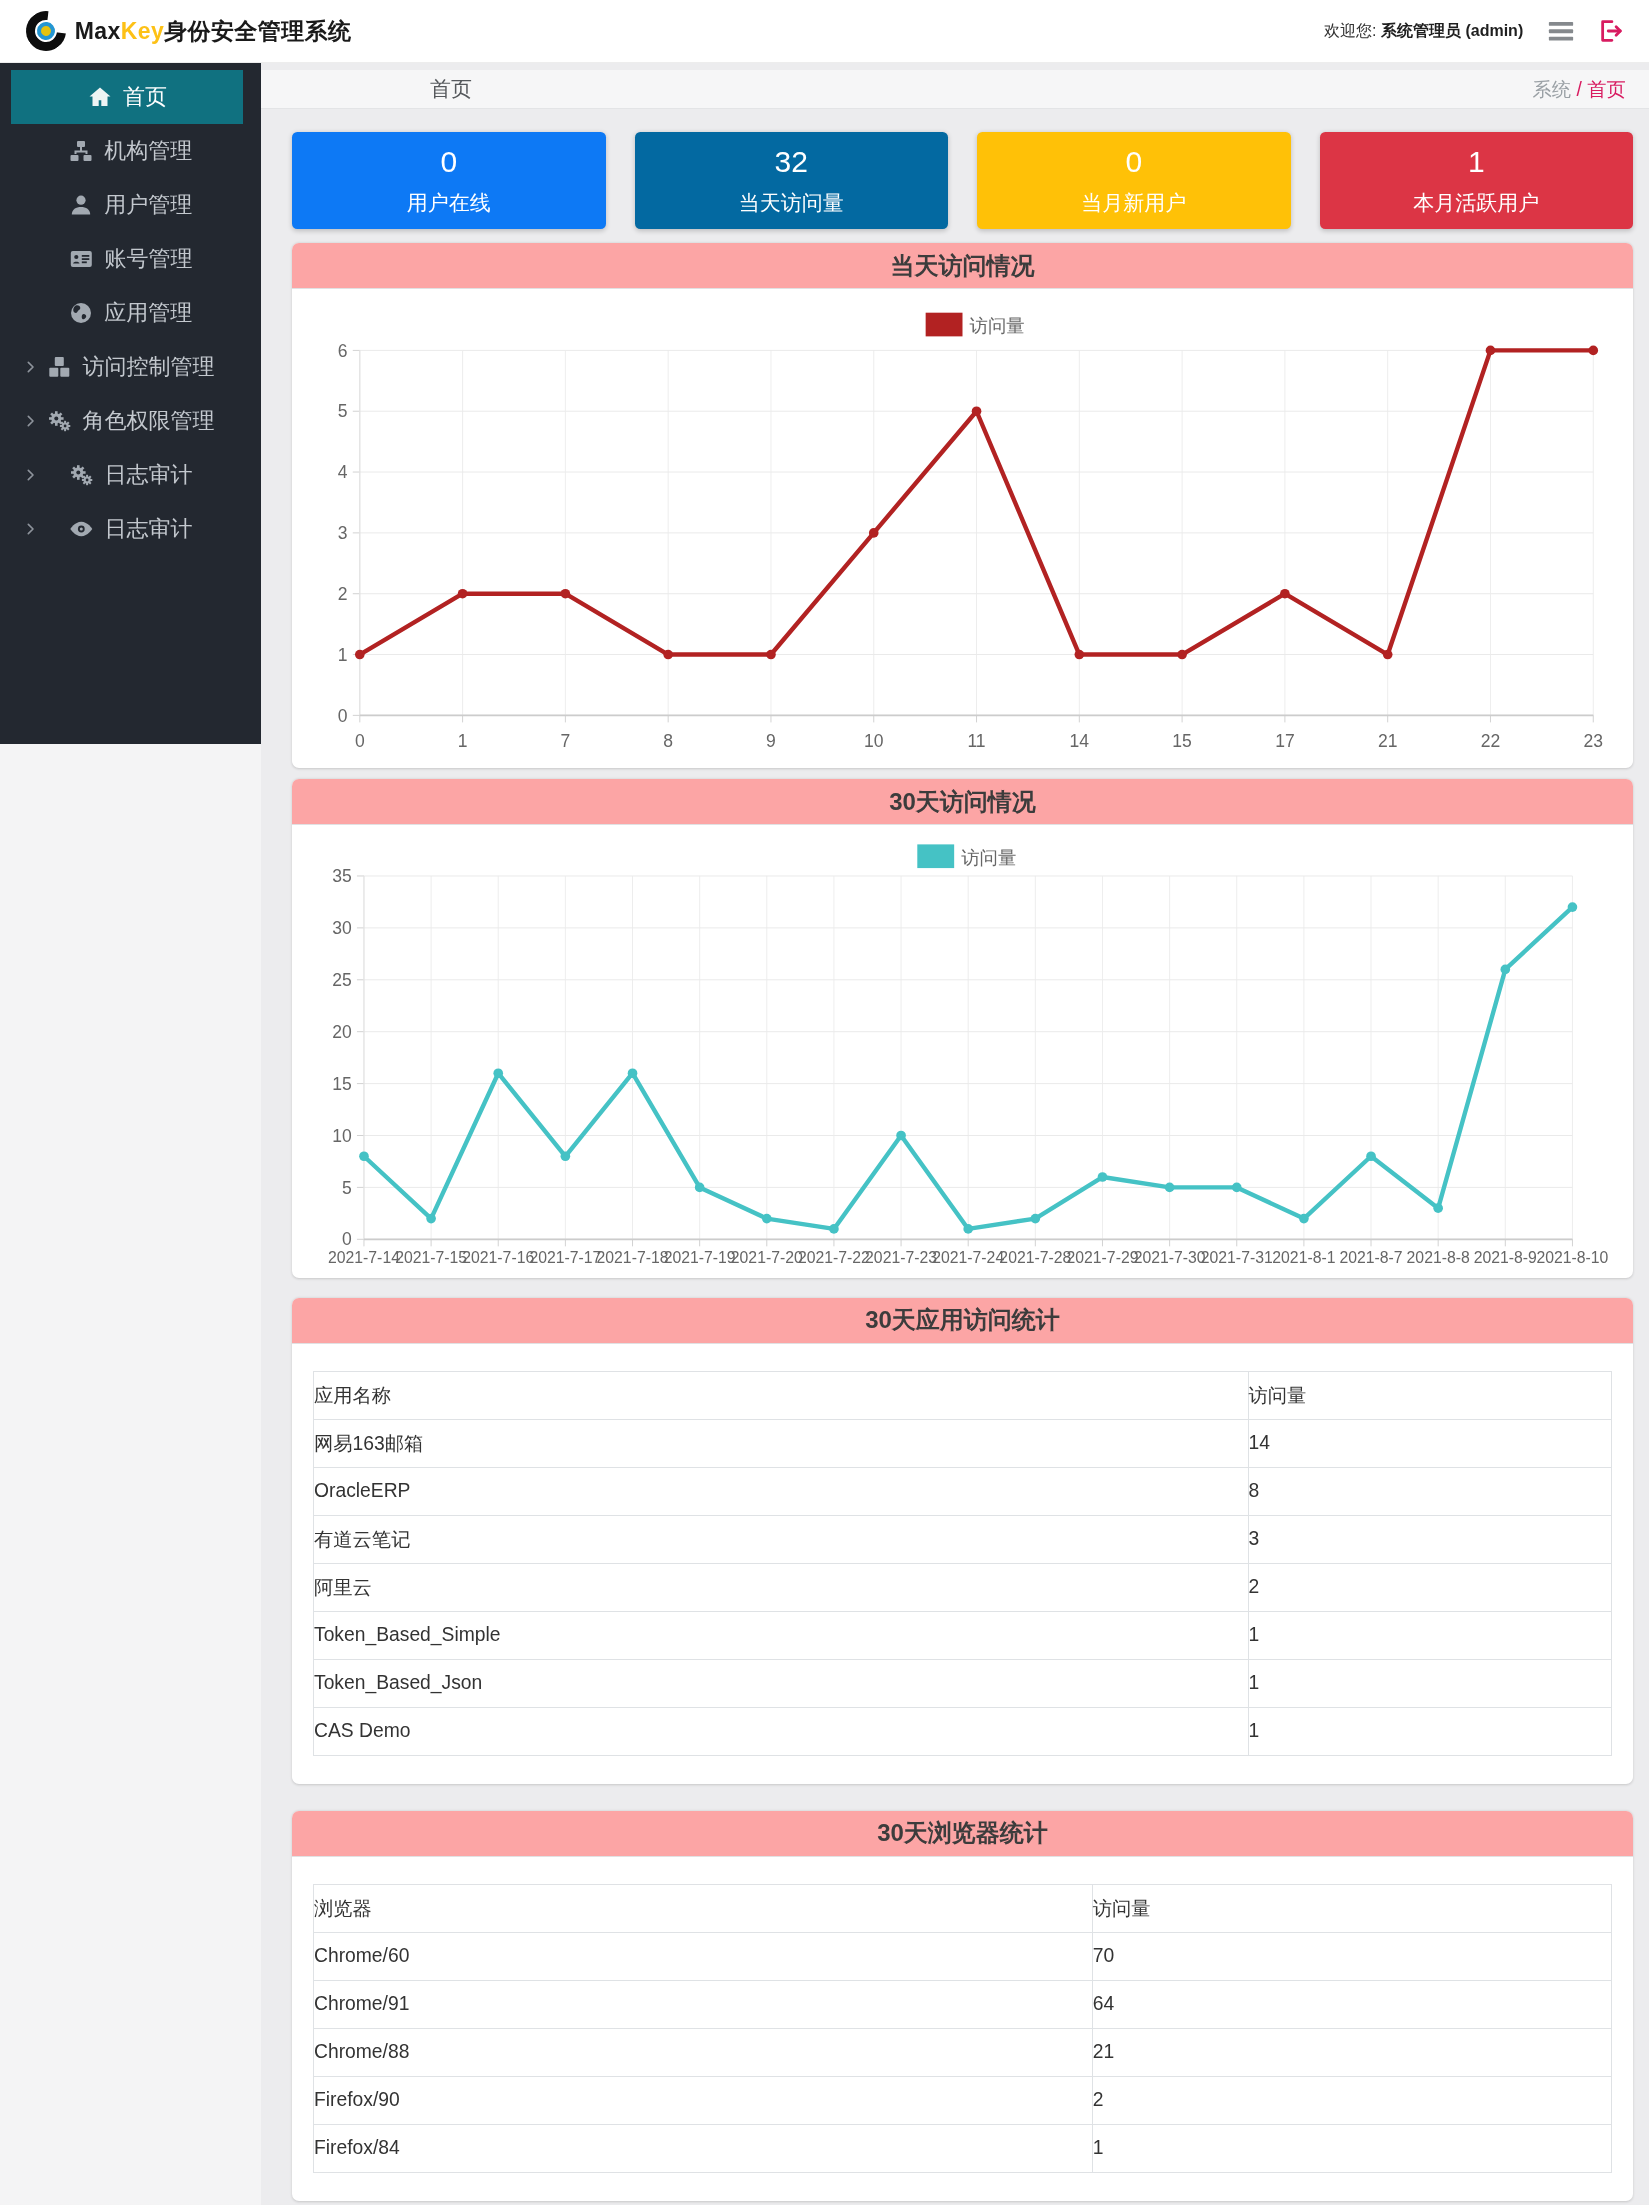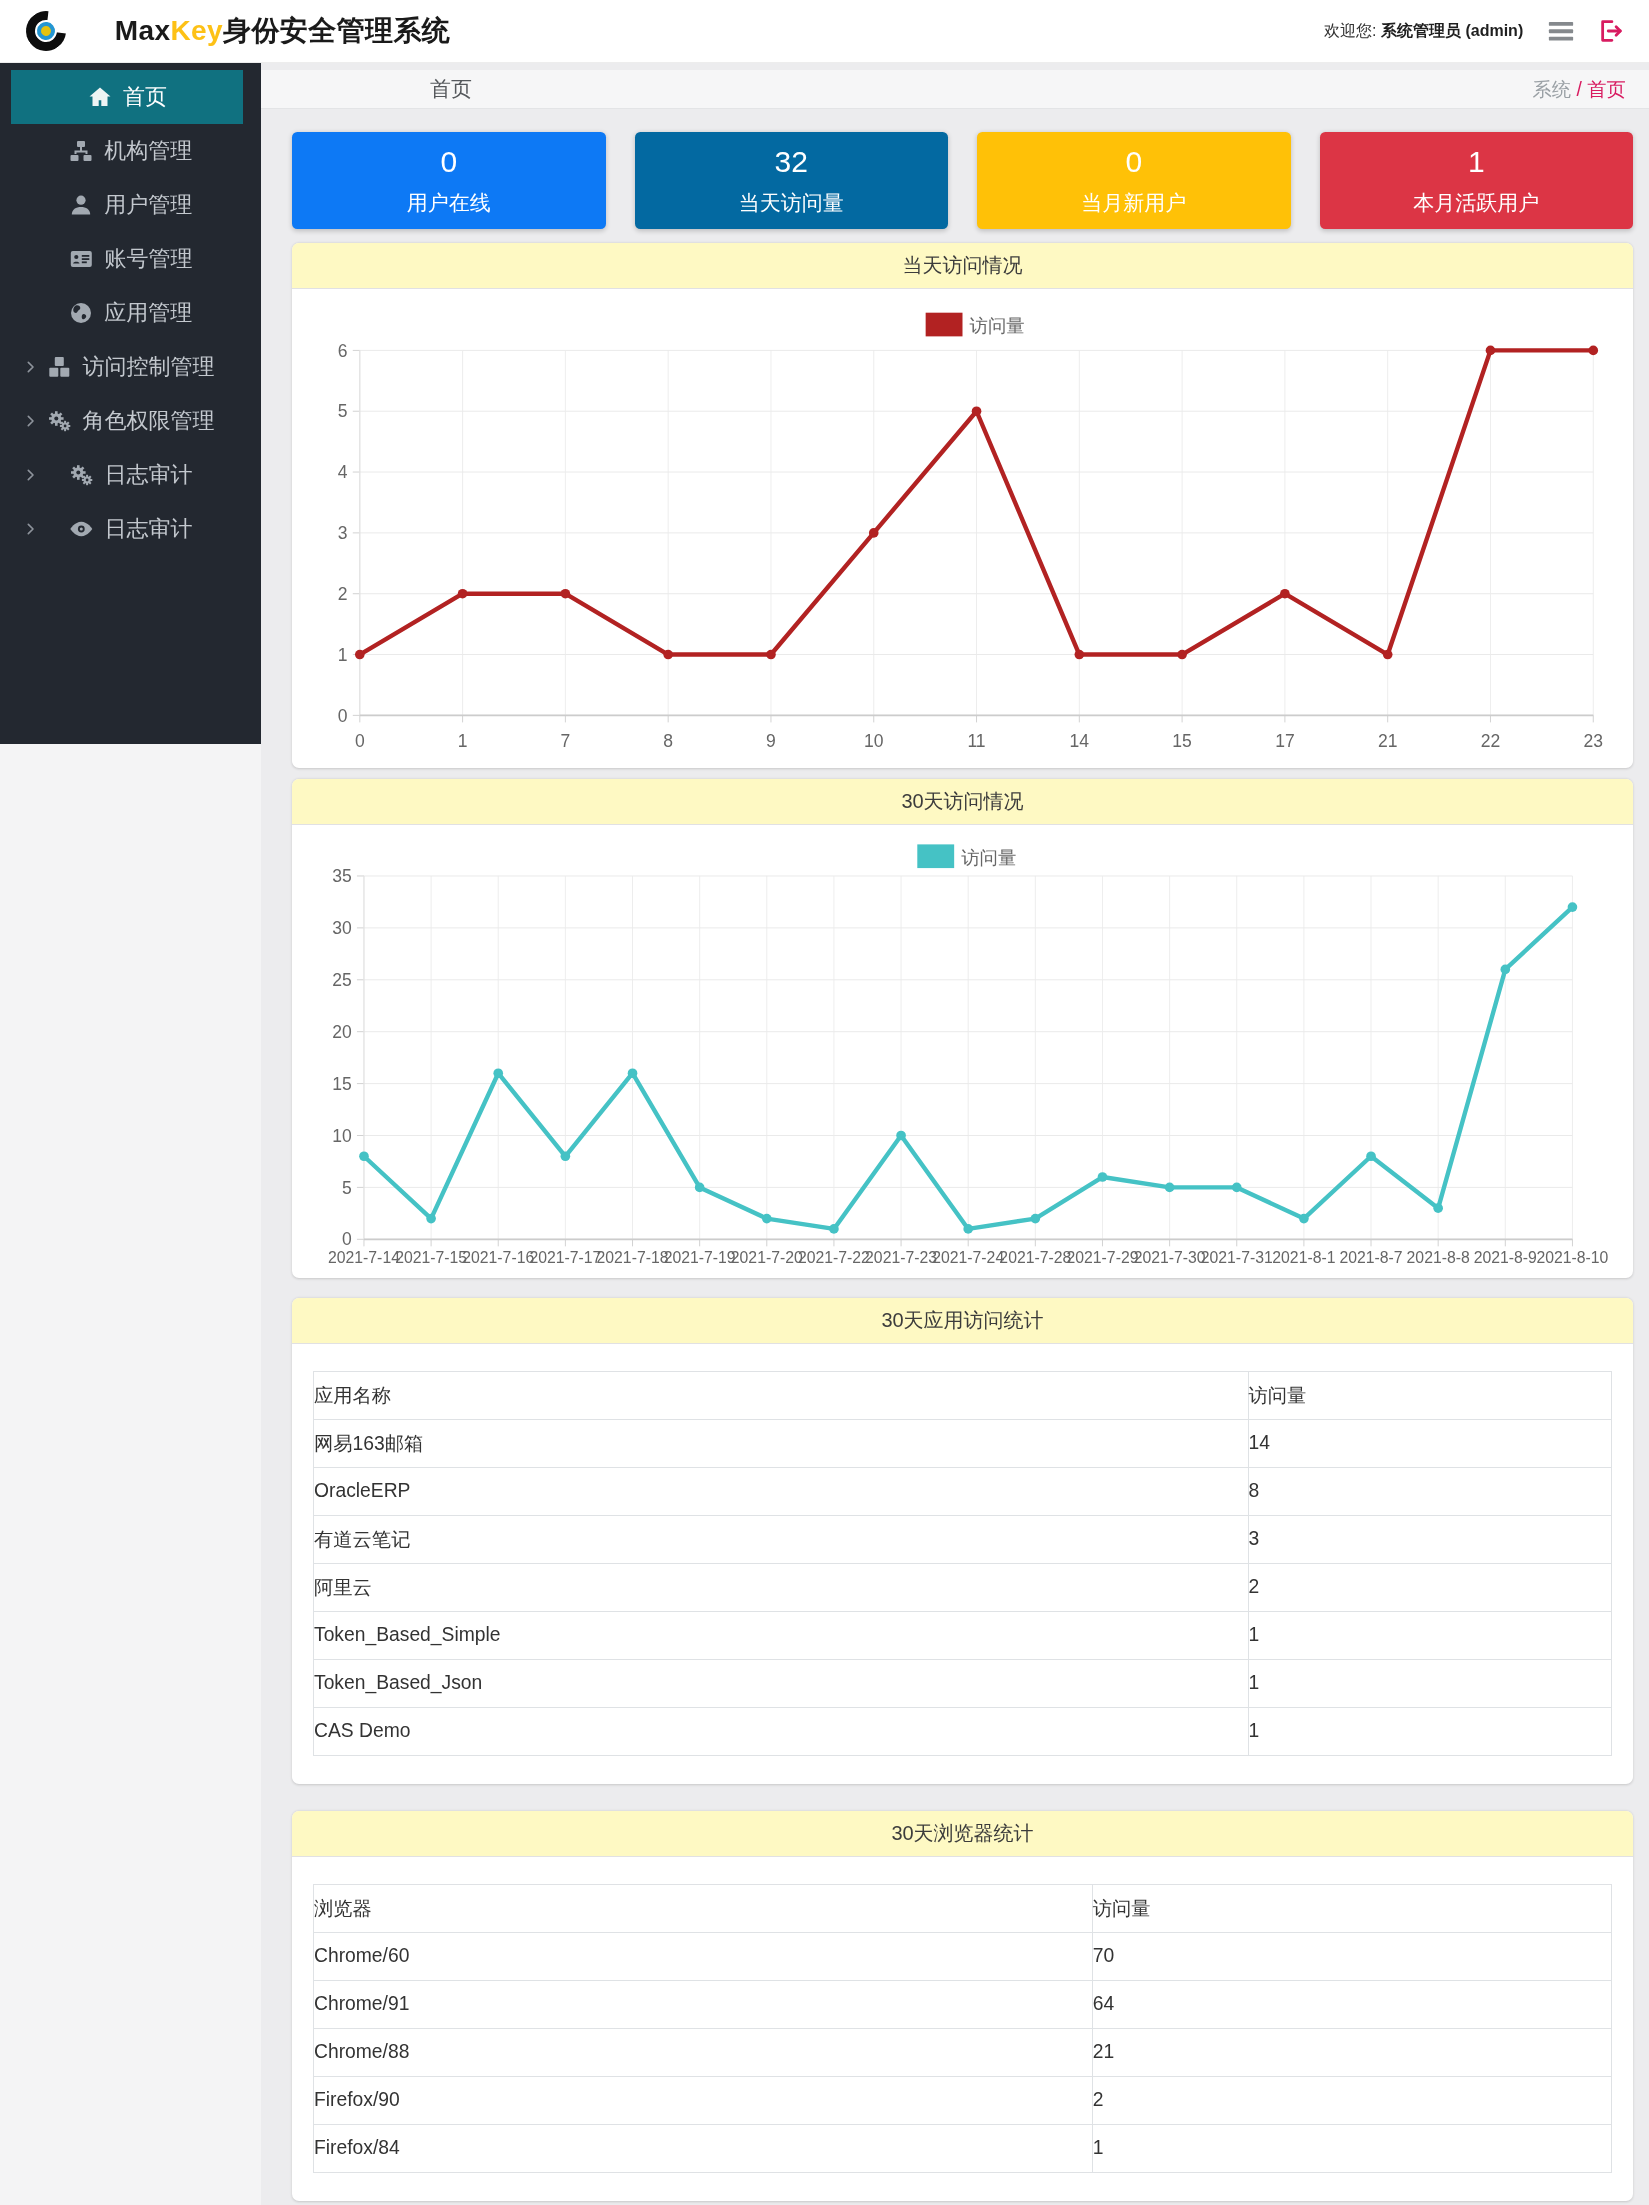--- a/index.html
+++ b/index.html
@@ -18,21 +18,21 @@
   .logo-ring {
     width:40px; height:40px; border-radius:50%;
     border:9.7px solid #0d0d0d; border-right-color:transparent;
     transform:rotate(-38deg);
     display:flex; align-items:center; justify-content:center;
   }
   .logo-core {
     width:18.4px; height:18.4px; border-radius:50%;
     border:4.4px solid #2496d2; background:#e6c20e;
   }
-  .brand-text { font-size:28px; font-weight:bold; letter-spacing:0.4px;margin-left:40px; }
+  .brand-text { font-size:23px; font-weight:bold; letter-spacing:0.4px; }
   .brand-max { color:#1a1a1a; }
   .brand-key { color:#fdc116; }
   .brand-suffix { color:#1a1a1a; }
   .nav-right { margin-left:auto; display:flex; align-items:center; gap:24.6px; }
   .welcome { font-size:16px; color:#333; }
   .welcome b { color:#1f1f1f; }
   .icon-btn { display:flex; align-items:center; cursor:pointer; background:none; border:none; }
   
   .layout { display:flex; width:100%; height:2142px; align-items:stretch; }
   .side-col { width:261px; flex:0 0 261px; background:#f4f4f5; }
@@ -63,23 +63,23 @@
     box-shadow:0 1.8px 5.3px rgba(0,0,0,.2); padding-top:13px;
   }
   .stat-value { font-size:30px; line-height:33px; }
   .stat-label { font-size:21px; margin-top:11.4px; }
   
   .panel {
     background:#fff; border-radius:7px; overflow:hidden;
     box-shadow:0 0.9px 2.6px rgba(0,0,0,.16); margin:0 16.7px 0 31px;
   }
   .panel-header {
-    height:46px; background:#fef9c3; border-bottom:0.9px solid #e1e1e3;
+    height:46px; background:#fca5a5; border-bottom:0.9px solid #e1e1e3;
     display:flex; align-items:center; justify-content:center;
-    font-size:20px; color:#3c3c3c;
+    font-size:24px; color:#3c3c3c;font-weight:bold;
   }
   .panel + .panel { margin-top:11.4px; }
   .panel.chart1 { margin-top:14px; }
   .panel.t1 { margin-top:19.3px; }
   .panel.t2 { margin-top:27px; }
   .chart-svg { display:block; }
   
   .tbl-wrap { padding:27px 21px 28px 21px; }
   table.stat-table { width:100%; border-collapse:collapse; font-size:19.3px; color:#333; }
   .stat-table th, .stat-table td {

